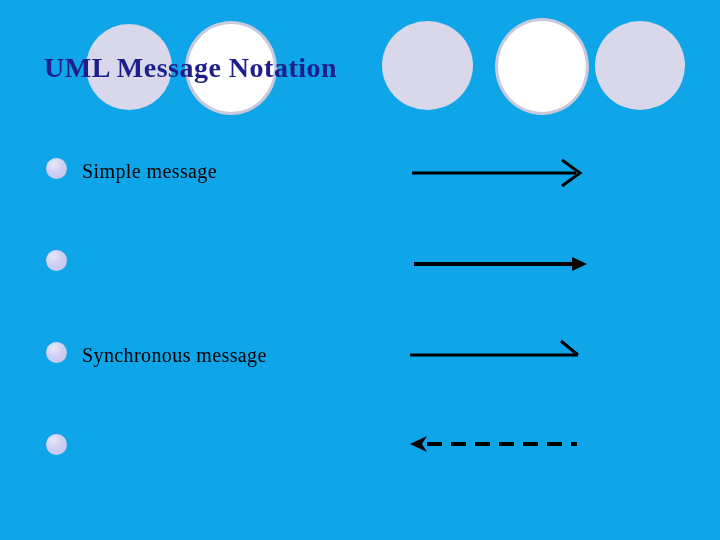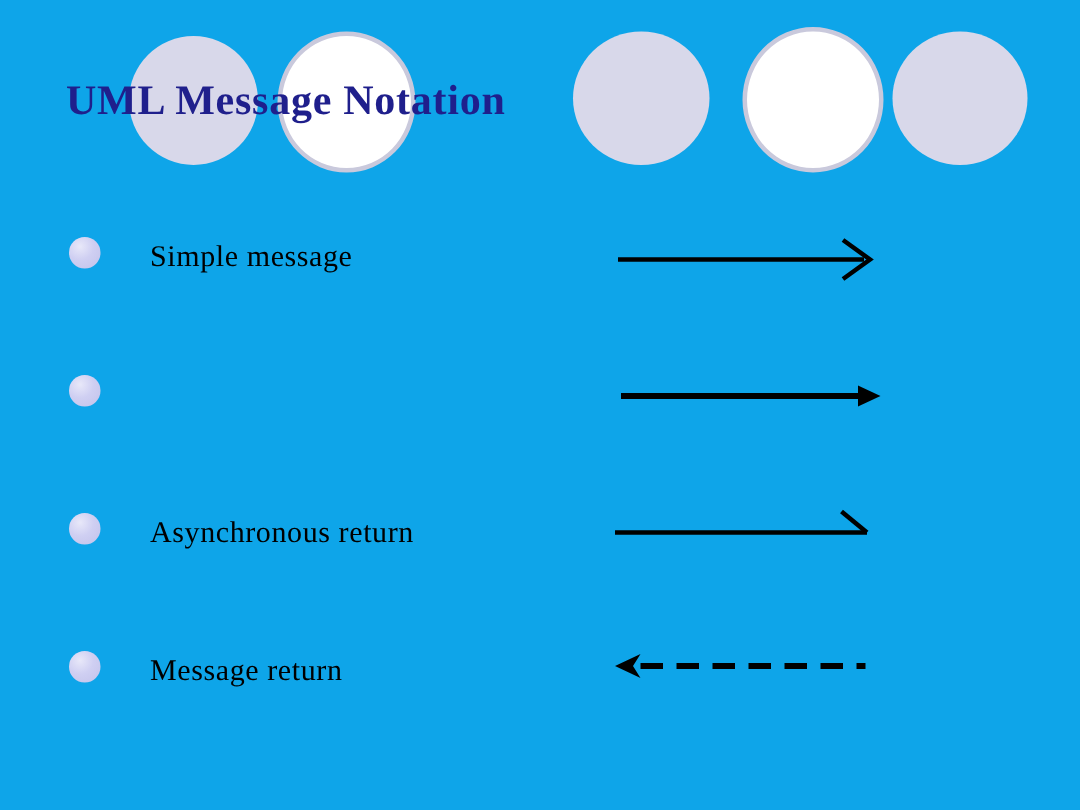--- a/index.html
+++ b/index.html
@@ -73,21 +73,20 @@
   }
   .label {
     position: absolute;
     left: 82px;
     top: 2px;
     font-size: 20px;
     color: #000000;
     line-height: 28px;
     letter-spacing: 0.4px;
     white-space: nowrap;
-    margin-left: 18px;
   }
   .arrow-box {
     position: absolute;
     left: 400px;
     top: 0;
     width: 200px;
     height: 46px;
   }
 </style>
 </head>
@@ -115,29 +114,28 @@
   <div class="row r2">
     <span class="bullet"></span>
     <svg class="arrow-box" viewBox="0 0 200 46">
       <line x1="14" y1="17" x2="174" y2="17" stroke="#000000" stroke-width="4"></line>
       <polygon points="172,10 187,17 172,24" fill="#000000"></polygon>
     </svg>
   </div>
 
   <div class="row r3">
     <span class="bullet"></span>
-    <span class="label">Asynchronous return</span>
+    <span class="label">Synchronous message</span>
     <svg class="arrow-box" viewBox="0 0 200 46">
       <line x1="10" y1="16" x2="178" y2="16" stroke="#000000" stroke-width="3"></line>
       <line x1="161" y1="2" x2="178" y2="16" stroke="#000000" stroke-width="3"></line>
     </svg>
   </div>
 
   <div class="row r4">
     <span class="bullet"></span>
-    <span class="label">Message return</span>
     <svg class="arrow-box" viewBox="0 0 200 46">
       <line x1="27" y1="13" x2="177" y2="13" stroke="#000000" stroke-width="4" stroke-dasharray="15 9"></line>
       <polygon points="10,13 27,5 22,13 27,21" fill="#000000"></polygon>
     </svg>
   </div>
 
 </div>
 
 </body></html>

